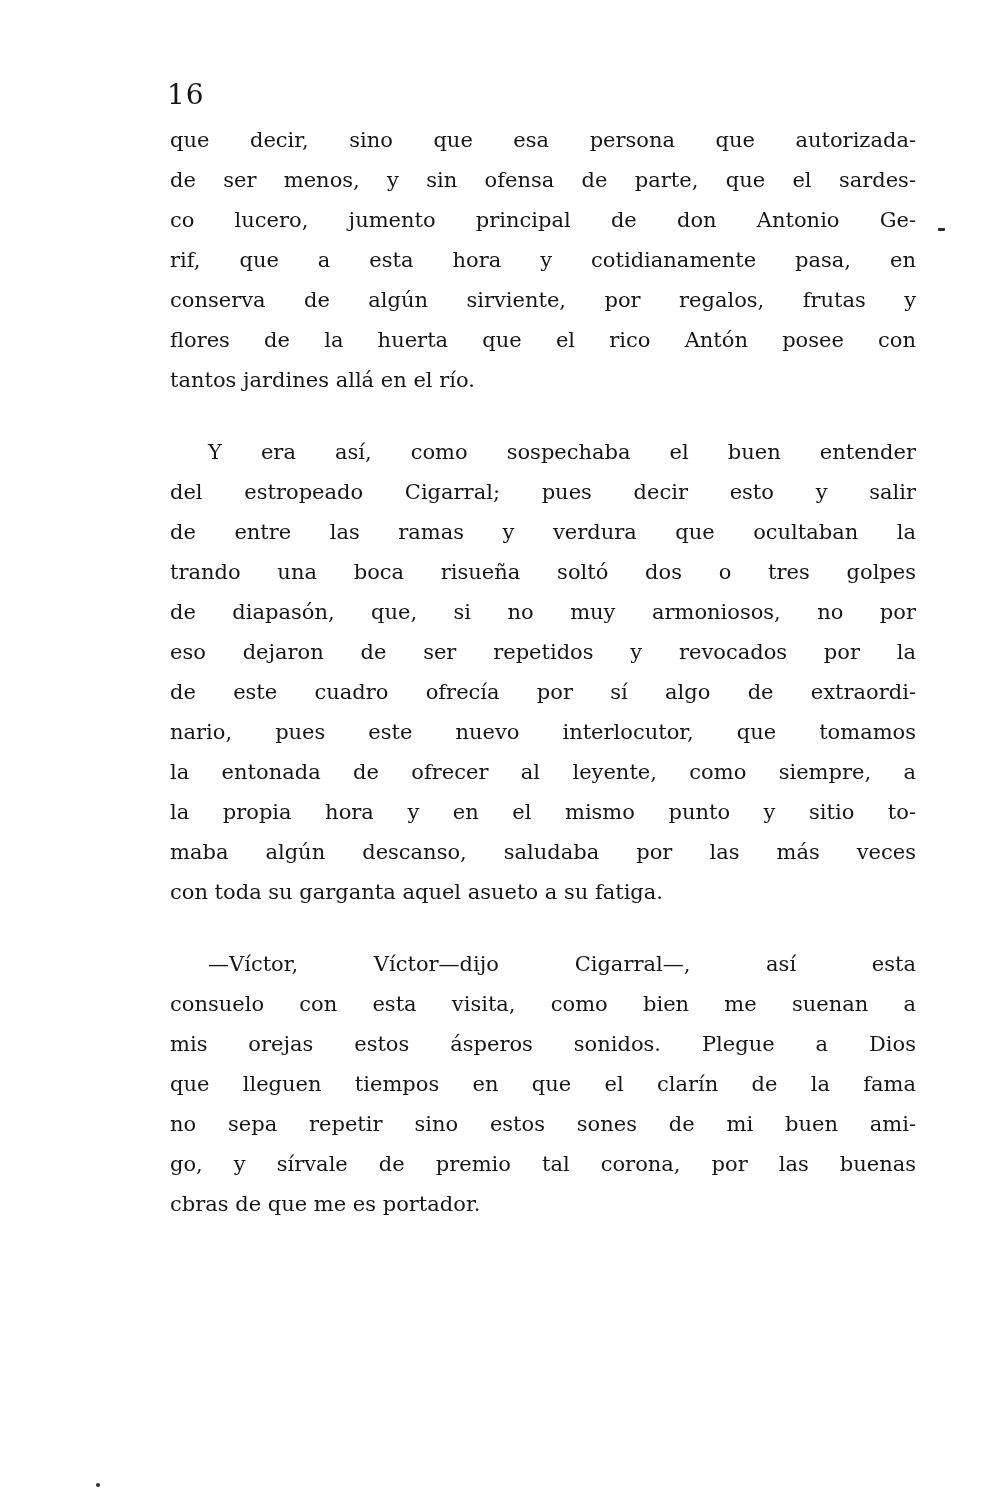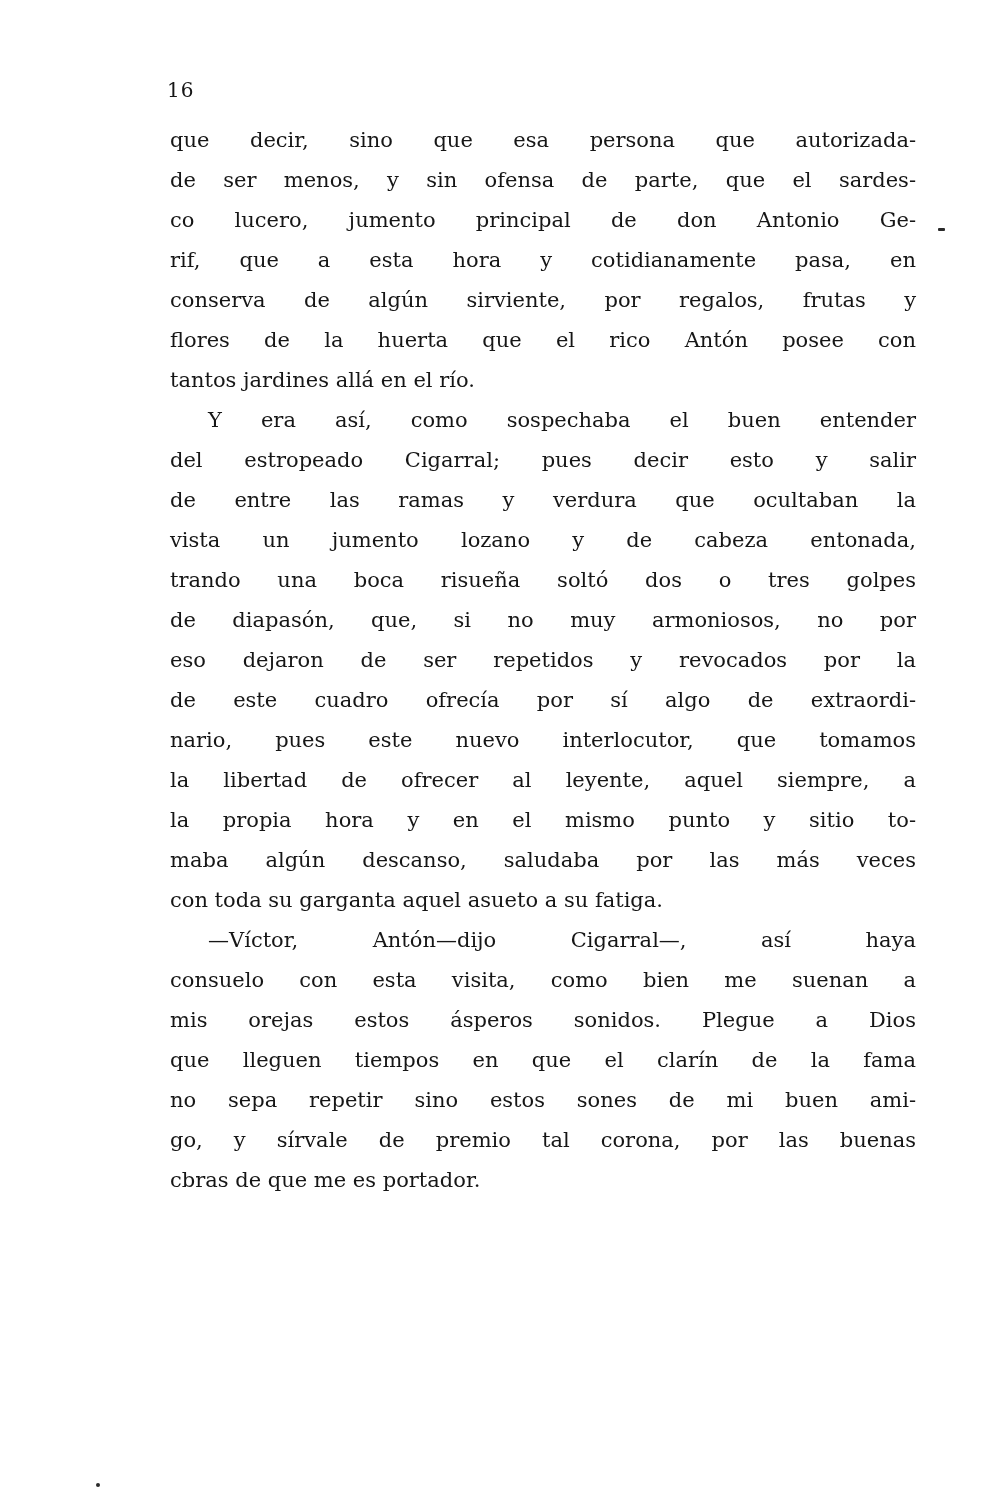--- a/index.html
+++ b/index.html
@@ -13,21 +13,21 @@
     height: 1507px;
     background: #ffffff;
     overflow: hidden;
     font-family: "DejaVu Serif", "Liberation Serif", serif;
     color: #161616;
   }
   .page-number {
     position: absolute;
     left: 167px;
     top: 78px;
-    font-size: 20px;
+    font-size: 28px;
     letter-spacing: 1px;
   }
   .text-block {
     position: absolute;
     left: 170px;
     top: 120px;
     width: 746px;
     font-size: 21px;
     line-height: 40px;
   }
@@ -36,20 +36,21 @@
     text-align: justify;
     
     text-align-last: justify;
     white-space: normal;
   }
   .line.last {
     text-align-last: left;
   }
   .line.indent {
     text-indent: 38px;
+    margin-top: 32px;
   }
   .speck {
     position: absolute;
     background: #2a2a2a;
     border-radius: 50%;
   }
   .speck.s1 { left: 96px; top: 1483px; width: 4px; height: 4px; }
   .speck.s2 { left: 938px; top: 228px; width: 7px; height: 3px; border-radius: 1px; }
 </style>
 </head>
@@ -65,33 +66,32 @@
         <div class="line">co lucero, jumento principal de don Antonio Ge-</div>
         <div class="line">rif, que a esta hora y cotidianamente pasa, en</div>
         <div class="line">conserva de algún sirviente, por regalos, frutas y</div>
         <div class="line">flores de la huerta que el rico Antón posee con</div>
         <div class="line last">tantos jardines allá en el río.</div>
       </div>
       <div class="paragraph">
         <div class="line indent">Y era así, como sospechaba el buen entender</div>
         <div class="line">del estropeado Cigarral; pues decir esto y salir</div>
         <div class="line">de entre las ramas y verdura que ocultaban la</div>
-        <div class="line">vista un jumento lozano y de cabeza entonada,</div>
         <div class="line">trando una boca risueña soltó dos o tres golpes</div>
         <div class="line">de diapasón, que, si no muy armoniosos, no por</div>
         <div class="line">eso dejaron de ser repetidos y revocados por la</div>
         <div class="line">de este cuadro ofrecía por sí algo de extraordi-</div>
         <div class="line">nario, pues este nuevo interlocutor, que tomamos</div>
-        <div class="line">la libertad de ofrecer al leyente, aquel siempre, a</div>
+        <div class="line">la entonada de ofrecer al leyente, como siempre, a</div>
         <div class="line">la propia hora y en el mismo punto y sitio to-</div>
         <div class="line">maba algún descanso, saludaba por las más veces</div>
         <div class="line last">con toda su garganta aquel asueto a su fatiga.</div>
       </div>
       <div class="paragraph">
-        <div class="line indent">—Víctor, Antón—dijo Cigarral—, así haya</div>
+        <div class="line indent">—Víctor, Víctor—dijo Cigarral—, así esta</div>
         <div class="line">consuelo con esta visita, como bien me suenan a</div>
         <div class="line">mis orejas estos ásperos sonidos. Plegue a Dios</div>
         <div class="line">que lleguen tiempos en que el clarín de la fama</div>
         <div class="line">no sepa repetir sino estos sones de mi buen ami-</div>
         <div class="line">go, y sírvale de premio tal corona, por las buenas</div>
         <div class="line last">cbras de que me es portador.</div>
       </div>
     </div>
 
   <div class="speck s1"></div>

